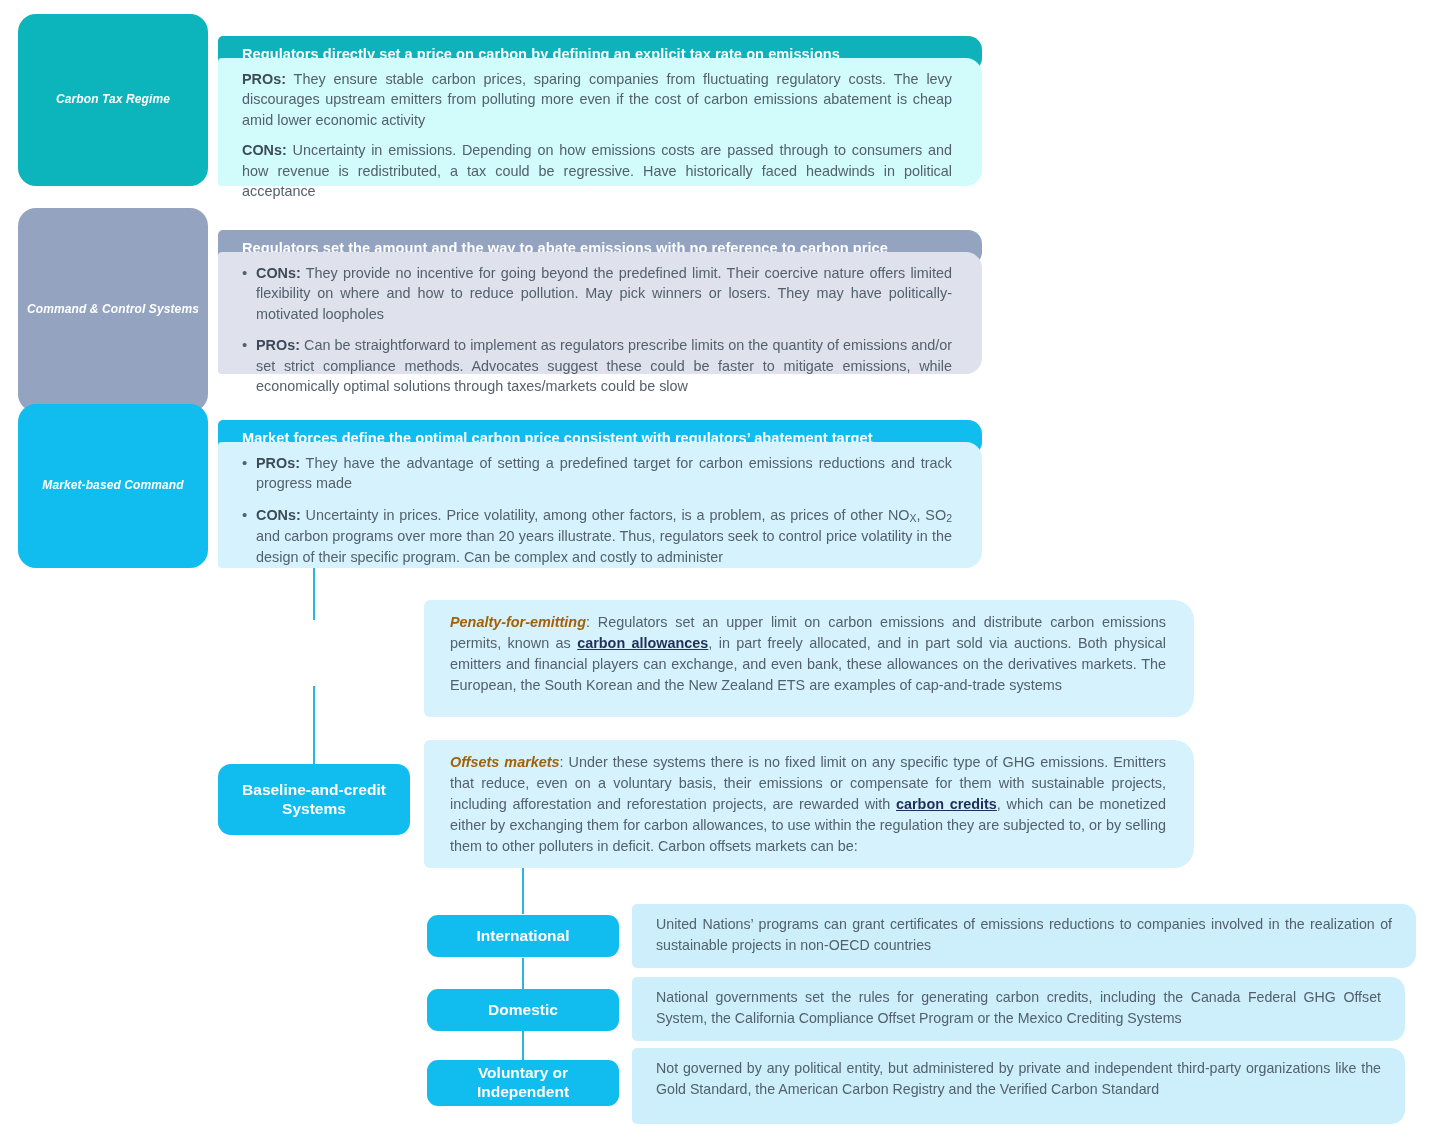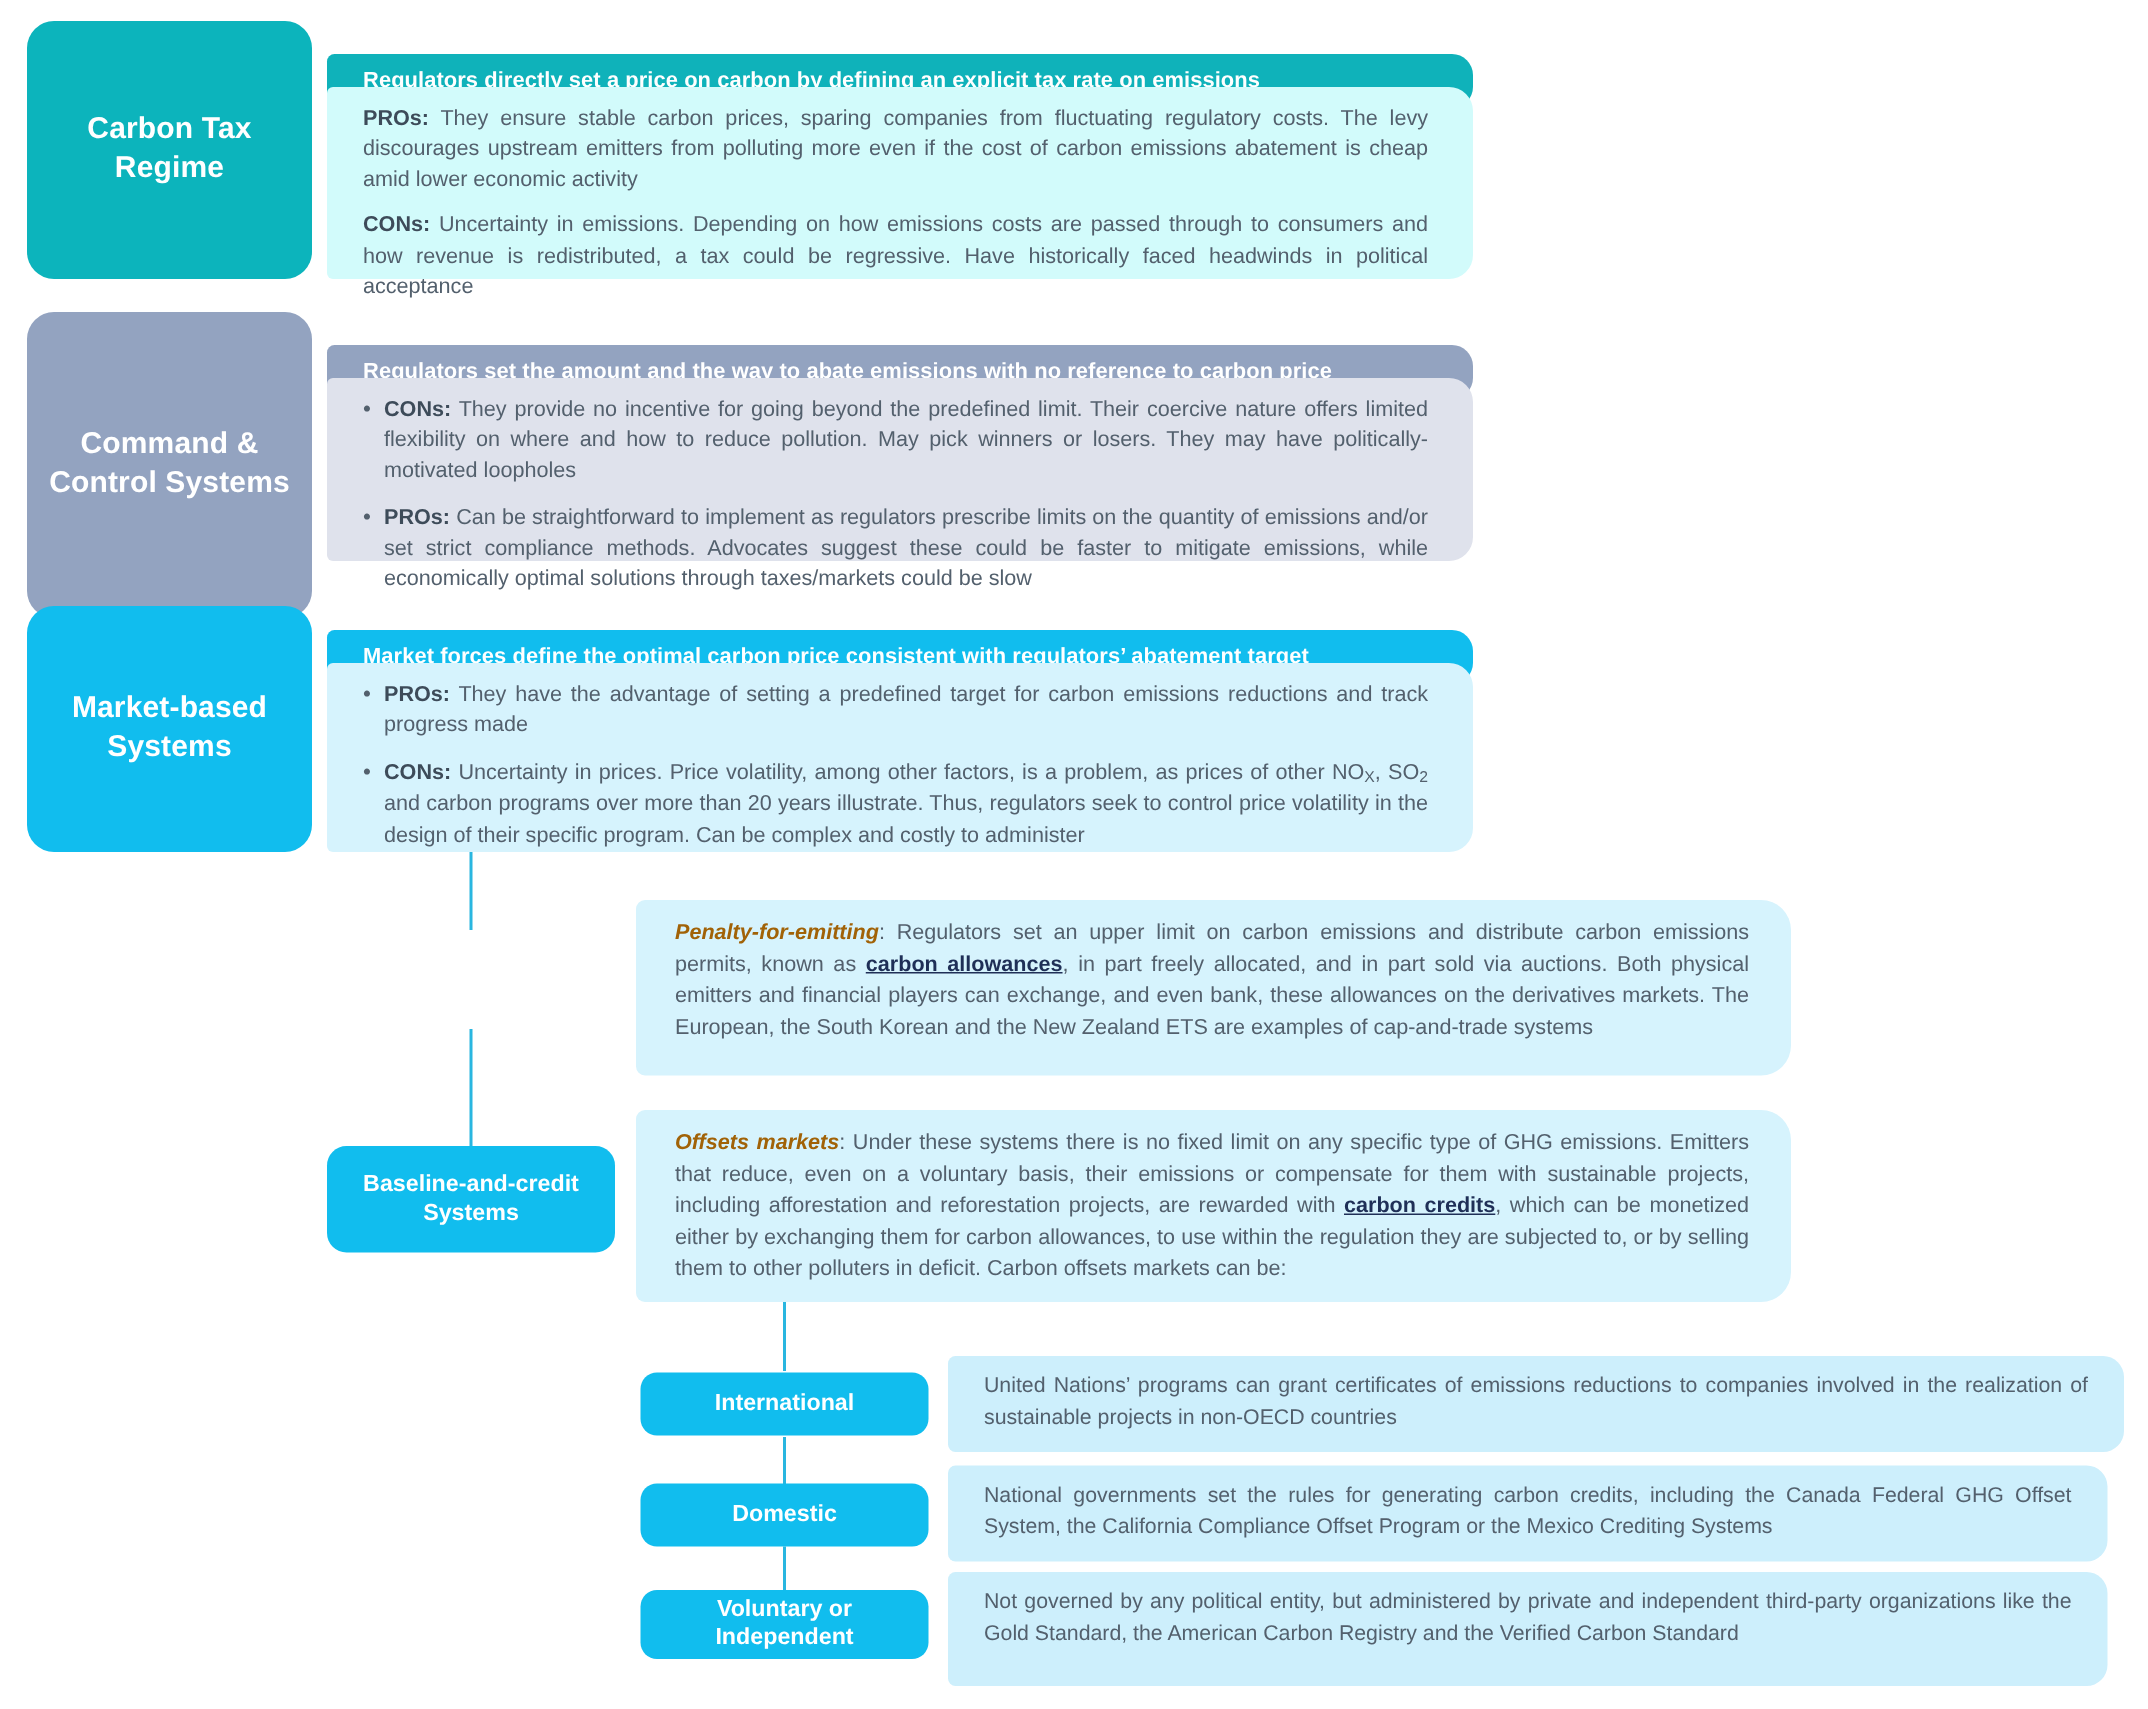--- a/index.html
+++ b/index.html
@@ -31,25 +31,26 @@
   
   .cat-box {
     position: absolute;
     border-radius: 18px;
     display: flex;
     align-items: center;
     justify-content: center;
     text-align: center;
     color: #ffffff;
     font-weight: bold;
-    font-size: 20px;
+    font-size: 12px;
     line-height: 1.28;
     letter-spacing: .1px;
     box-sizing: border-box;
     padding: 4px 8px;
+    font-style: italic;
   }
   .cat-teal  { background: #0cb4bc; }
   .cat-gray  { background: #93a3c0; }
   .cat-blue  { background: #11bdee; }
 
   .sub-box {
     position: absolute;
     border-radius: 13px;
     display: flex;
     align-items: center;
@@ -173,21 +174,21 @@
   </div>
 
   <div class="body-panel pan-gray" style="left:218px; top:252px; width:764px; height:122px;">
     <ul class="bullets">
       <li><b class="lbl">CONs:</b><span> They provide no incentive for going beyond the predefined limit. Their coercive nature offers limited flexibility on where and how to reduce pollution. May pick winners or losers. They may have politically-motivated loopholes</span></li>
       <li><b class="lbl">PROs:</b><span> Can be straightforward to implement as regulators prescribe limits on the quantity of emissions and/or set strict compliance methods. Advocates suggest these could be faster to mitigate emissions, while economically optimal solutions through taxes/markets could be slow</span></li>
     </ul>
   </div>
 
   <div class="cat-box cat-blue" style="left:18px; top:404px; width:190px; height:164px;">
-    <span>Market-based Systems</span>
+    <span>Market-based Command</span>
   </div>
 
   <div class="band band-blue" style="left:218px; top:404px; width:764px; height:36px;">
     <span>Market forces define the optimal carbon price consistent with regulators’ abatement target</span>
   </div>
 
   <div class="body-panel pan-blue" style="left:218px; top:442px; width:764px; height:126px;">
     <ul class="bullets">
       <li><b class="lbl">PROs:</b><span> They have the advantage of setting a predefined target for carbon emissions reductions and track progress made</span></li>
       <li><b class="lbl">CONs:</b><span> Uncertainty in prices. Price volatility, among other factors, is a problem, as prices of other NO</span><sub>X</sub><span>, SO</span><sub>2</sub><span> and carbon programs over more than 20 years illustrate. Thus, regulators seek to control price volatility in the design of their specific program. Can be complex and costly to administer</span></li>

